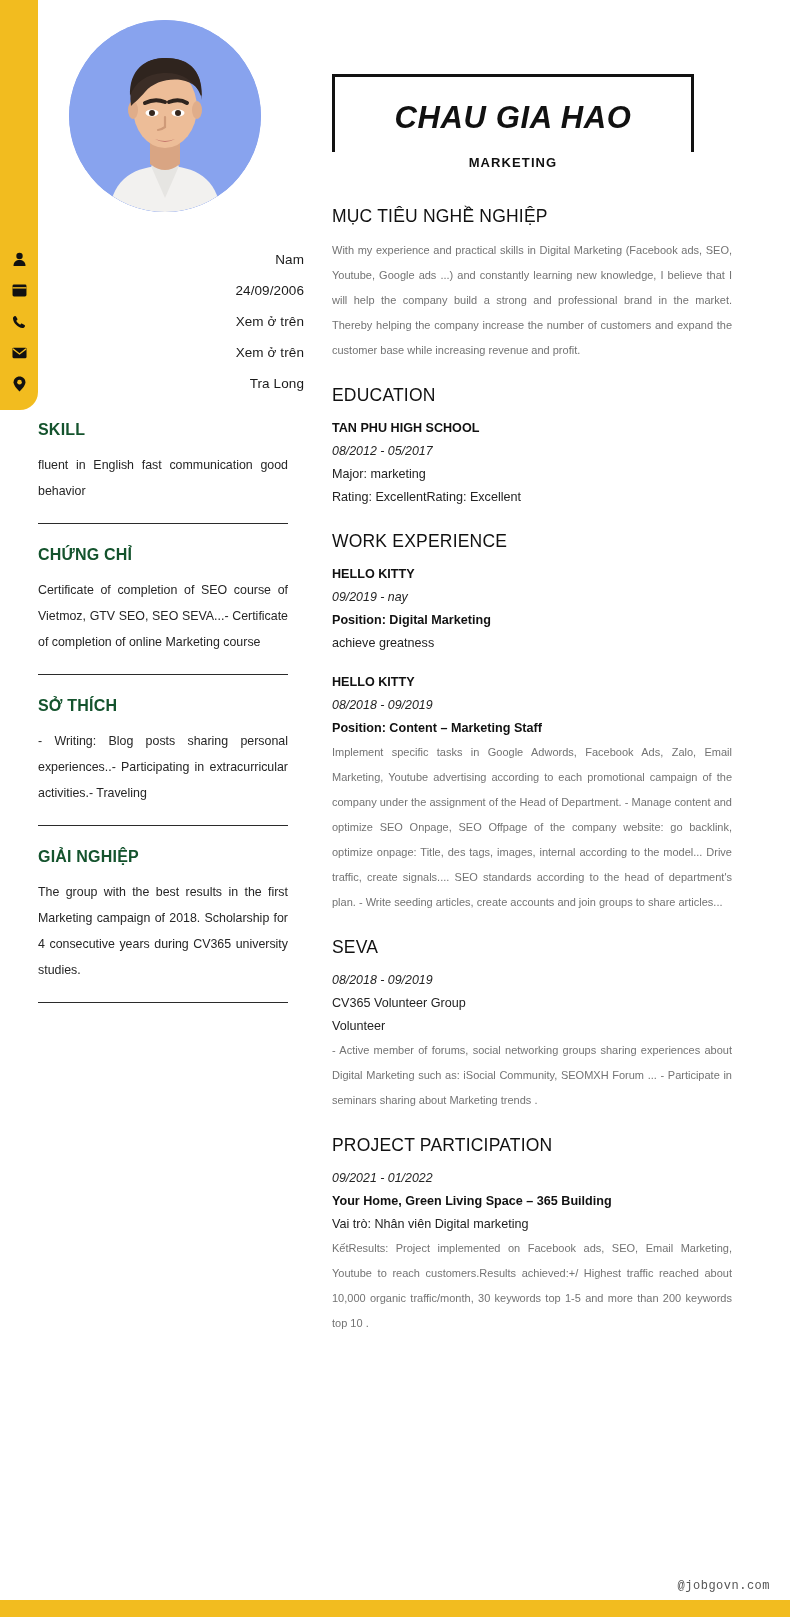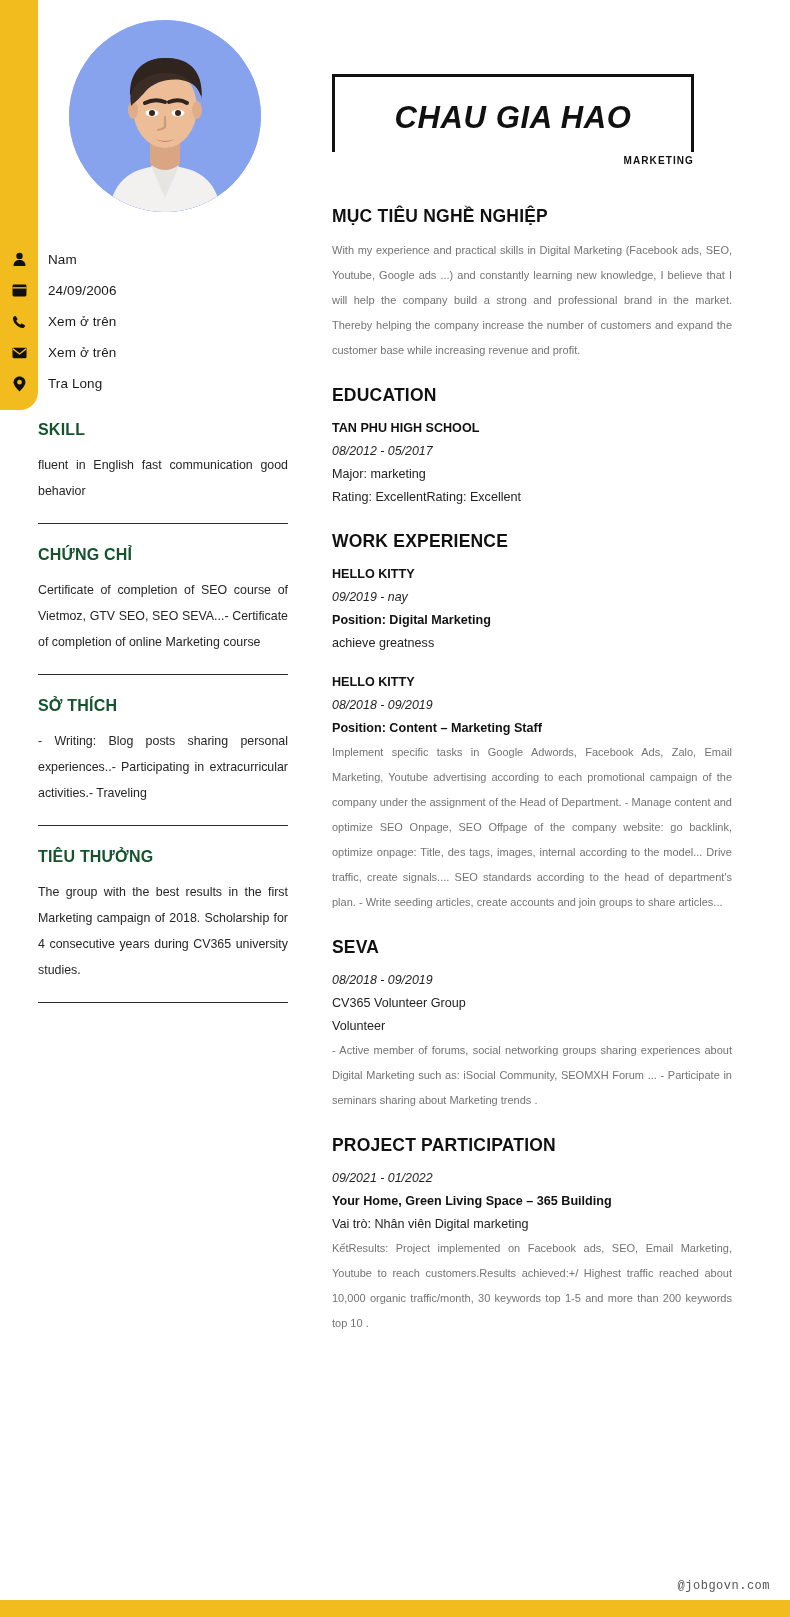--- a/index.html
+++ b/index.html
@@ -77,20 +77,21 @@
 
   
   .contact-list {
     margin-top: 12px;
     padding-left: 0;
   }
   .contact-row {
     display: flex;
     align-items: center;
     height: 31px;
+    justify-content: space-between;
   }
   .contact-icon {
     width: 38px;
     flex: 0 0 38px;
     display: flex;
     align-items: center;
     justify-content: center;
     color: #1a1a1a;
   }
   .contact-icon svg { display: block; }
@@ -158,35 +159,35 @@
     font-weight: bold;
     letter-spacing: .6px;
     color: #111;
     font-style: italic;
   }
   .job-title {
     position: absolute;
     left: 0;
     top: 78px;
     width: 362px;
-    text-align: right;
-    font-size: 10px;
+    text-align: center;
+    font-size: 13px;
     font-weight: bold;
     letter-spacing: 1.1px;
     color: #111;
     background: #fff;
     padding: 3px 0;
   }
 
   
   .right-section { margin-top: 22px; }
   .right-section:first-of-type { margin-top: 26px; }
   .right-section h2 {
     font-size: 17.5px;
-    font-weight: bold;
+    font-weight: normal;
     letter-spacing: .2px;
     margin-bottom: 11px;
     color: #111;
   }
   .para {
     font-size: 11px;
     line-height: 25px;
     text-align: justify;
     color: #737373;
   }
@@ -345,21 +346,21 @@
     </div>
     <div class="left-rule"></div>
 
     <div class="left-section">
       <h2>SỞ THÍCH</h2>
       <p>- Writing: Blog posts sharing personal experiences..-        Participating        in extracurricular activities.- Traveling</p>
     </div>
     <div class="left-rule"></div>
 
     <div class="left-section">
-      <h2>TIÊU THƯỞNG</h2>
+      <h2>GIẢI NGHIỆP</h2>
       <p>The group with the best results in the first Marketing campaign of 2018. Scholarship for 4 consecutive years during CV365 university studies.</p>
     </div>
     <div class="left-rule"></div>
 
   </div>
 
   <div class="col-right">
 
     <div class="name-block">
       <div class="name-box"></div>

